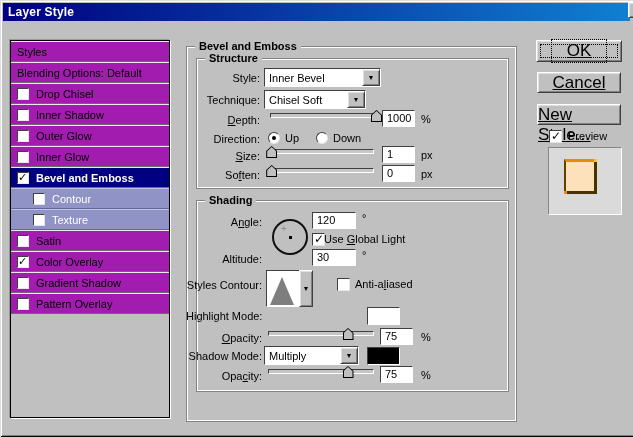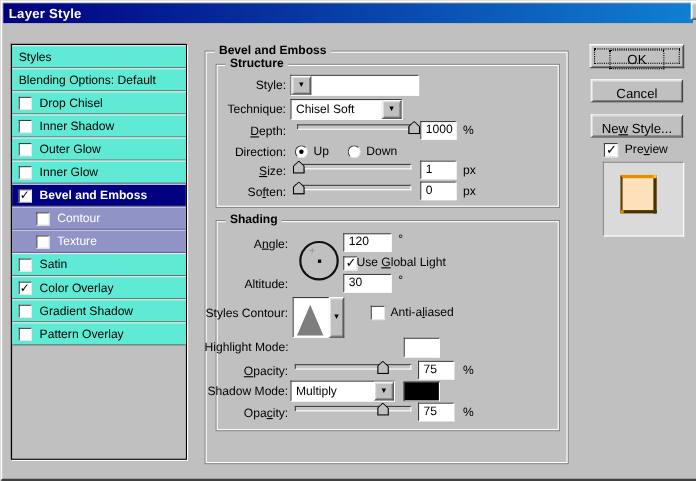--- a/index.html
+++ b/index.html
@@ -11,21 +11,21 @@
     background:linear-gradient(90deg,#000080,#1080d0);display:flex;align-items:center;}
   .title{color:#fff;font-weight:bold;font-size:12px;padding-left:5px;letter-spacing:.2px;}
   .close-btn{position:absolute;right:3px;top:2px;width:16px;height:14px;background:#c0c0c0;
     border:1px solid;border-color:#fff #404040 #404040 #fff;box-shadow:inset 1px 1px 0 #dfdfdf,inset -1px -1px 0 #808080;
     display:flex;align-items:center;justify-content:center;}
   .x-glyph{font-weight:bold;font-size:11px;line-height:10px;margin-top:-1px;}
   .x-glyph::before{content:"\00d7";}
   
   .listbox{position:absolute;left:10px;top:40px;width:160px;height:378px;background:#c0c0c0;
     border:1px solid #000;box-shadow:1px 1px 0 #fff,-1px -1px 0 #9a9a9a;box-sizing:border-box;overflow:hidden;}
-  .sb-row{height:21px;display:flex;align-items:center;padding-left:6px;background:#5eead4;
+  .sb-row{height:21px;display:flex;align-items:center;padding-left:6px;background:#a21caf;
     border-top:1px solid #eaeaea;border-bottom:1px solid #6b6b6b;box-sizing:border-box;}
   .sb-row.sel{background:#000080;color:#fff;font-weight:bold;}
   .sb-row.sub{background:#8f93c5;color:#fff;padding-left:22px;border-top-color:#c3c6e1;border-bottom-color:#62669b;}
   .sb-label{margin-left:7px;white-space:nowrap;}
   .sb-row.plain .sb-label{margin-left:0;}
   
   .cb{width:12px;height:12px;background:#fff;border:1px solid;border-color:#404040 #e6e6e6 #e6e6e6 #404040;
     box-sizing:border-box;position:relative;flex:0 0 auto;}
   .cb.on::after{content:"\2713";position:absolute;left:0px;top:-2px;font-size:11px;font-weight:bold;color:#000;}
   
@@ -69,21 +69,21 @@
     box-shadow:inset 1px 1px 0 #dfdfdf,inset -1px -1px 0 #808080;box-sizing:border-box;
     display:flex;align-items:center;justify-content:center;}
   .contour-arrow::after{content:"\25bc";font-size:7px;}
   .cbox{position:absolute;width:13px;height:13px;background:#fff;border:1px solid;
     border-color:#404040 #e6e6e6 #e6e6e6 #404040;box-sizing:border-box;}
   .cbox.on::after{content:"\2713";position:absolute;left:1px;top:-2px;font-size:12px;font-weight:bold;}
   .clabel{position:absolute;line-height:14px;white-space:nowrap;}
   
   .btn{position:absolute;background:#c0c0c0;border:1px solid;border-color:#fff #404040 #404040 #fff;
     box-shadow:inset 1px 1px 0 #dfdfdf,inset -1px -1px 0 #808080;box-sizing:border-box;
-    display:flex;align-items:flex-end;justify-content:center;font-size:12px;}
+    display:flex;align-items:flex-start;justify-content:center;font-size:17px;text-decoration:underline;}
   .btn.default::before{content:"";position:absolute;left:3px;right:3px;top:3px;bottom:3px;border:1px dotted #000;}
   .btn.default .btxt{outline:1px dotted #000;outline-offset:1px;padding:0 14px;}
   
   .pv-box{position:absolute;background:#dadada;border:1px solid;border-color:#868686 #fff #fff #868686;box-sizing:border-box;}
   .pv-square{position:absolute;left:15px;top:11px;width:33px;height:35px;background:#fce1ba;box-sizing:border-box;
     border-top:3px solid #e18e00;border-right:3px solid #4a3200;border-bottom:3px solid #4a3200;border-left:2px solid #5f4100;}
   .pv-square::before{content:"";position:absolute;right:-3px;top:-3px;width:3px;height:3px;background:#f7c04a;}
   .pv-square::after{content:"";position:absolute;left:-2px;bottom:-3px;width:3px;height:3px;background:#e18e00;}
   u{text-decoration:underline;}
 </style>
@@ -157,20 +157,21 @@
   <div class="gbox" style="left:186px;top:46px;width:331px;height:376px;">
     <span class="legend">Bevel and Emboss</span>
   </div>
 
   <div class="gbox" style="left:196px;top:58px;width:313px;height:131px;">
     <span class="legend">Structure</span>
   </div>
 
   <span class="lbl" style="left:186px;top:71px;width:74px;">Style:</span>
   <div class="combo" style="left:264px;top:68px;width:117px;height:19px;">
+    <span class="txt">Inner Bevel</span>
     <span class="dd-btn"></span>
   </div>
 
   <span class="lbl" style="left:186px;top:93px;width:74px;">Technique:</span>
   <div class="combo" style="left:264px;top:90px;width:102px;height:19px;">
     <span class="txt">Chisel Soft</span>
     <span class="dd-btn"></span>
   </div>
 
   <span class="lbl" style="left:186px;top:113px;width:74px;"><u>D</u>epth:</span>

